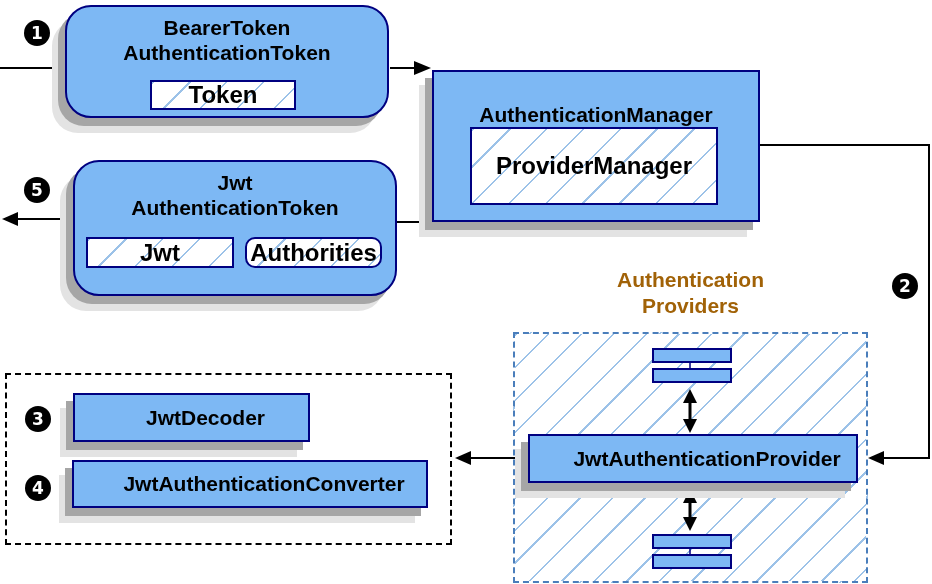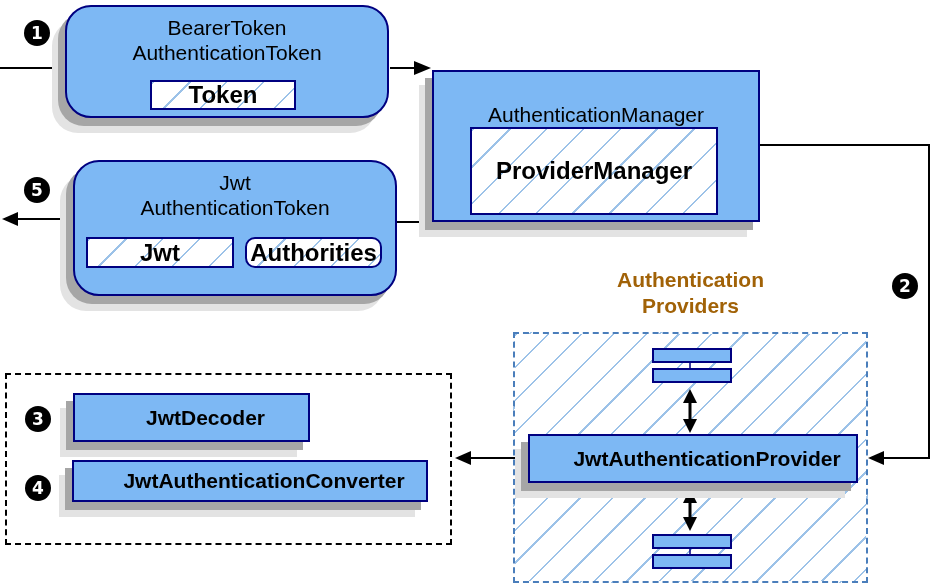--- a/index.html
+++ b/index.html
@@ -8,21 +8,21 @@
     font-family:"Liberation Sans",sans-serif;overflow:hidden;
   }
   svg.wires{position:absolute;left:0;top:0;z-index:3;pointer-events:none;}
   .node{
     position:absolute;background:#7DB8F4;border:2px solid #000080;
     box-sizing:border-box;z-index:4;color:#000;
   }
   .rounded{border-radius:26px;}
   .shadow2{box-shadow:-7px 8px 0 0 #a6a6a6,-13px 15px 0 0 #e3e3e3;}
   .node-title{
-    text-align:center;font-weight:normal;font-size:21px;line-height:25px;padding-top:8px;
+    text-align:center;font-weight:bold;font-size:21px;line-height:25px;padding-top:8px;
   }
   .pad-title{padding-top:30px;}
   .field{
     position:absolute;border:2px solid #000080;box-sizing:border-box;
     display:flex;align-items:center;justify-content:center;
     font-weight:bold;font-size:24px;color:#000;
   }
   .hatch-sm{
     background-color:#ffffff;
     background-image:repeating-linear-gradient(135deg,#9CC2E8 0px,#9CC2E8 1.7px,transparent 1.7px,transparent 26px);
@@ -110,21 +110,21 @@
     </div>
     <div class="field hatch-sm" style="left:83px;top:73px;width:146px;height:30px;">
       <span>Token</span>
     </div>
   </div>
 
   <div class="node shadow2" style="left:432px;top:70px;width:328px;height:152px;">
     <div class="node-title pad-title">
       <div>AuthenticationManager</div>
     </div>
-    <div class="field hatch-sm" style="left:36px;top:55px;width:248px;height:88px;">
+    <div class="field hatch-sm" style="left:36px;top:55px;width:248px;height:78px;">
       <span>ProviderManager</span>
     </div>
   </div>
 
   <div class="node rounded shadow2" style="left:73px;top:160px;width:324px;height:136px;">
     <div class="node-title">
       <div>Jwt</div>
       <div>AuthenticationToken</div>
     </div>
     <div class="field hatch-sm" style="left:11px;top:75px;width:148px;height:31px;">
@@ -147,17 +147,17 @@
     <span>JwtAuthenticationProvider</span>
   </div>
 
   <div class="stack-rect" style="left:652px;top:534px;"></div>
   <div class="stack-rect" style="left:652px;top:554px;"></div>
 
   <div class="node single-node shadow2" style="left:73px;top:393px;width:237px;height:49px;">
     <span>JwtDecoder</span>
   </div>
 
-  <div class="node single-node shadow2" style="left:72px;top:460px;width:356px;height:42px;">
+  <div class="node single-node shadow2" style="left:72px;top:460px;width:356px;height:48px;">
     <span>JwtAuthenticationConverter</span>
   </div>
 
 </div>
 
 </body></html>

